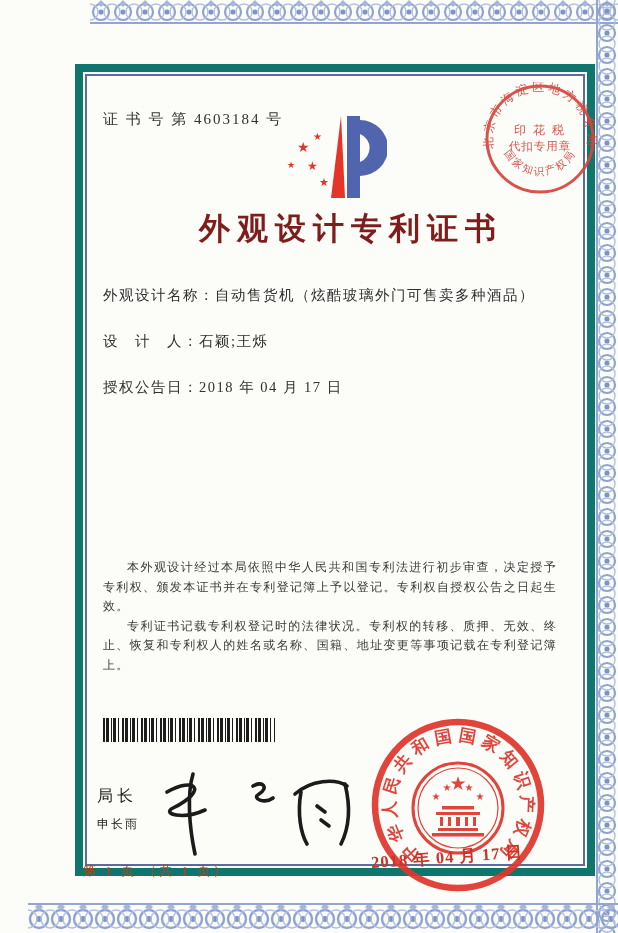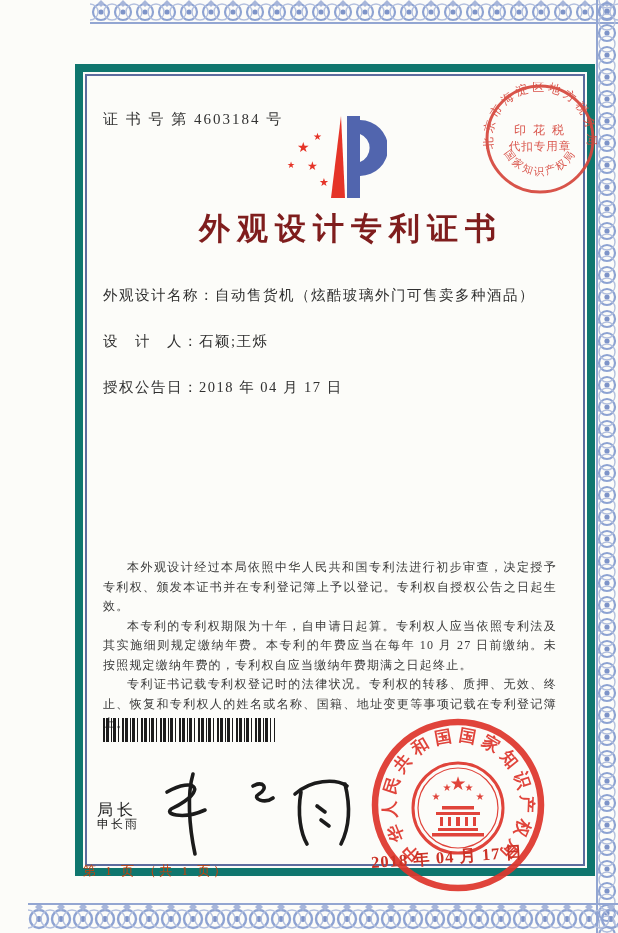--- a/index.html
+++ b/index.html
@@ -34,21 +34,21 @@
   .barcode{
     position:absolute;left:20px;top:646px;width:172px;height:24px;
     background:repeating-linear-gradient(90deg,
       #1c1c1c 0 2px,transparent 2px 3px,
       #1c1c1c 3px 6px,transparent 6px 8px,
       #1c1c1c 8px 9px,transparent 9px 10px,
       #1c1c1c 10px 13px,transparent 13px 15px,
       #1c1c1c 15px 16px,transparent 16px 19px);
   }
   .director-title{position:absolute;left:14px;top:714px;font-size:16px;letter-spacing:4px;color:#222;
-    font-family:"Liberation Sans","DejaVu Sans",sans-serif;font-weight:500;margin-top:14px;}
+    font-family:"Liberation Sans","DejaVu Sans",sans-serif;font-weight:500;}
   .director-name{position:absolute;left:14px;top:744px;font-size:12px;letter-spacing:2px;color:#222;
     font-family:"Liberation Sans","DejaVu Sans",sans-serif;font-weight:500;}
   .signature{position:absolute;left:66px;top:692px;}
   .seal{position:absolute;left:286px;top:644px;}
   .seal-date{
     position:absolute;left:288px;top:774px;width:170px;
     font-size:16.5px;font-weight:bold;letter-spacing:1px;color:#cc3226;
     transform:rotate(-4deg);white-space:pre;
   }
   .footer{position:absolute;left:0;right:0;top:790px;text-align:left;font-size:13px;letter-spacing:3px;color:#c2410c;}
@@ -136,21 +136,20 @@
     <div class="title">外观设计专利证书</div>
 
     <div class="fields">
       <div class="field-row"><span class="field-label">外观设计名称：</span><span class="field-value">自动售货机（炫酷玻璃外门可售卖多种酒品）</span></div>
       <div class="field-row"><span class="field-label">设　计　人：</span><span class="field-value">石颖;王烁</span></div>
       <div class="field-row"><span class="field-label">授权公告日：</span><span class="field-value">2018 年 04 月 17 日</span></div>
     </div>
 
     <div class="paras">
       <p>本外观设计经过本局依照中华人民共和国专利法进行初步审查，决定授予专利权、颁发本证书并在专利登记簿上予以登记。专利权自授权公告之日起生效。</p>
-      <p>本专利的专利权期限为十年，自申请日起算。专利权人应当依照专利法及其实施细则规定缴纳年费。本专利的年费应当在每年 10 月 27 日前缴纳。未按照规定缴纳年费的，专利权自应当缴纳年费期满之日起终止。</p>
       <p>专利证书记载专利权登记时的法律状况。专利权的转移、质押、无效、终止、恢复和专利权人的姓名或名称、国籍、地址变更等事项记载在专利登记簿上。</p>
     </div>
 
     <div class="barcode"></div>
 
     <div class="director-title">局长</div>
     <div class="director-name">申长雨</div>
 
     <svg class="signature" width="214" height="96" viewBox="0 0 214 96">
       <path class="sig-stroke" d="M44,10 C38,30 40,62 46,90"></path>

